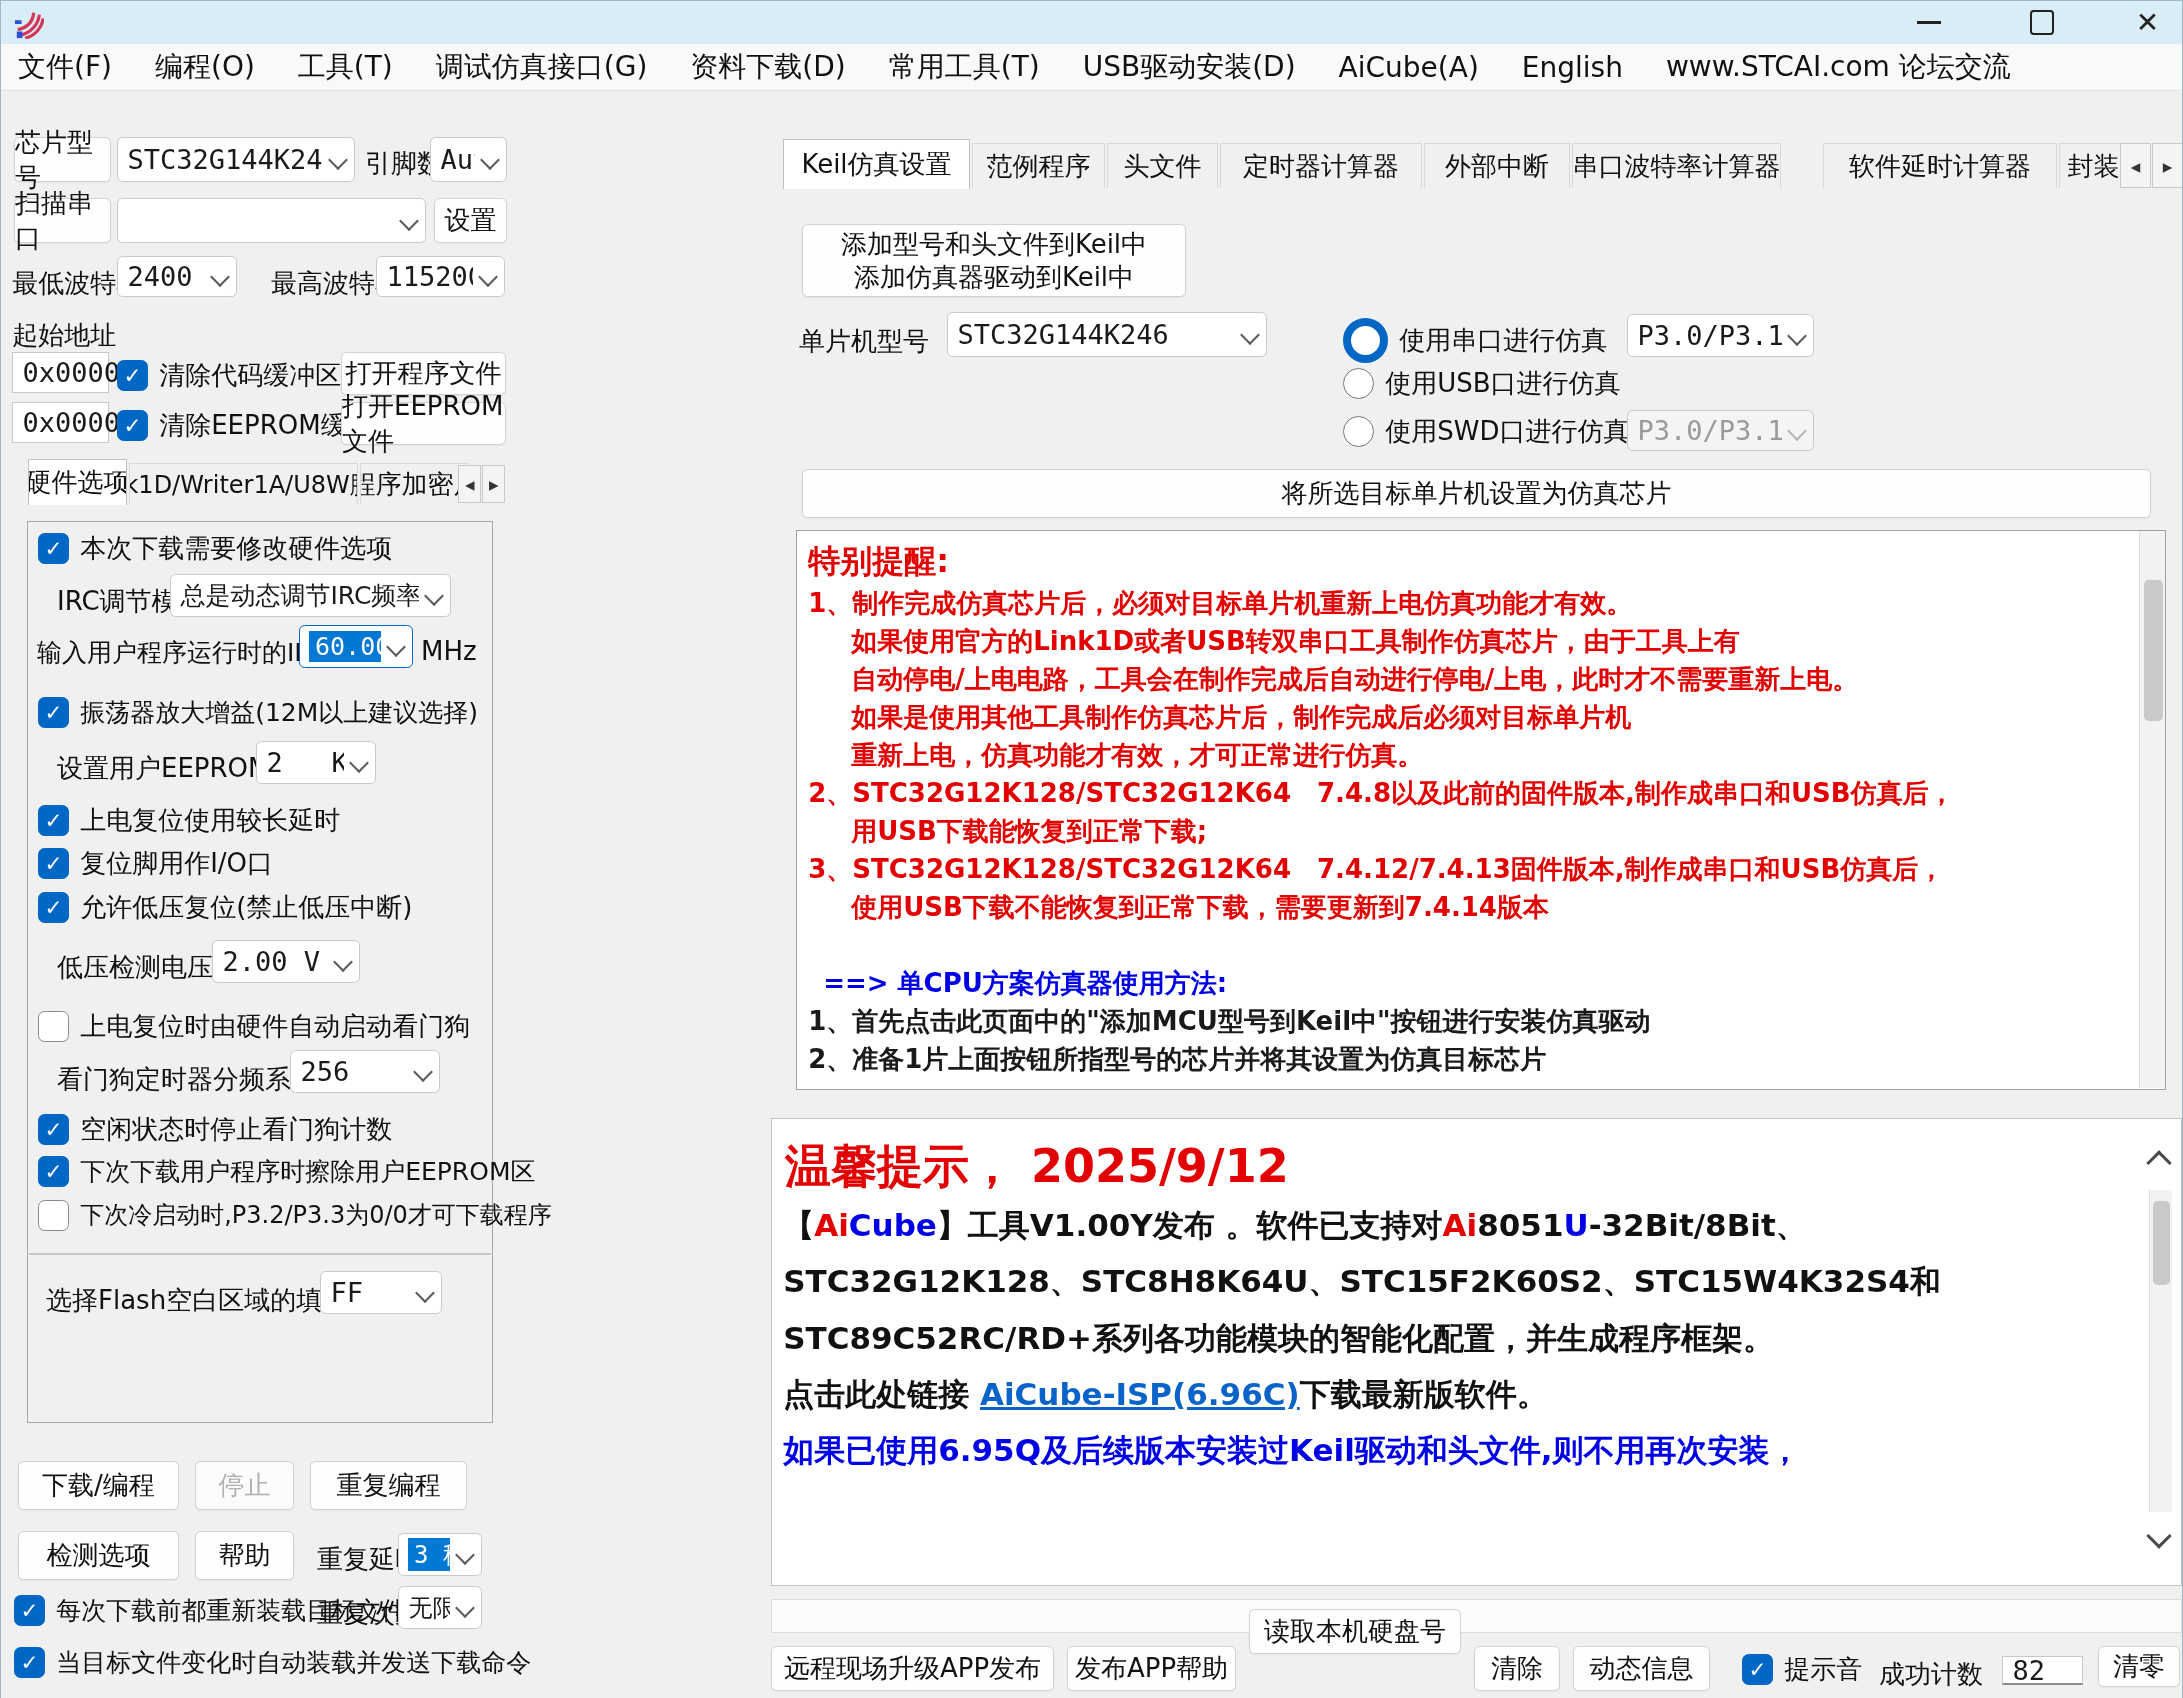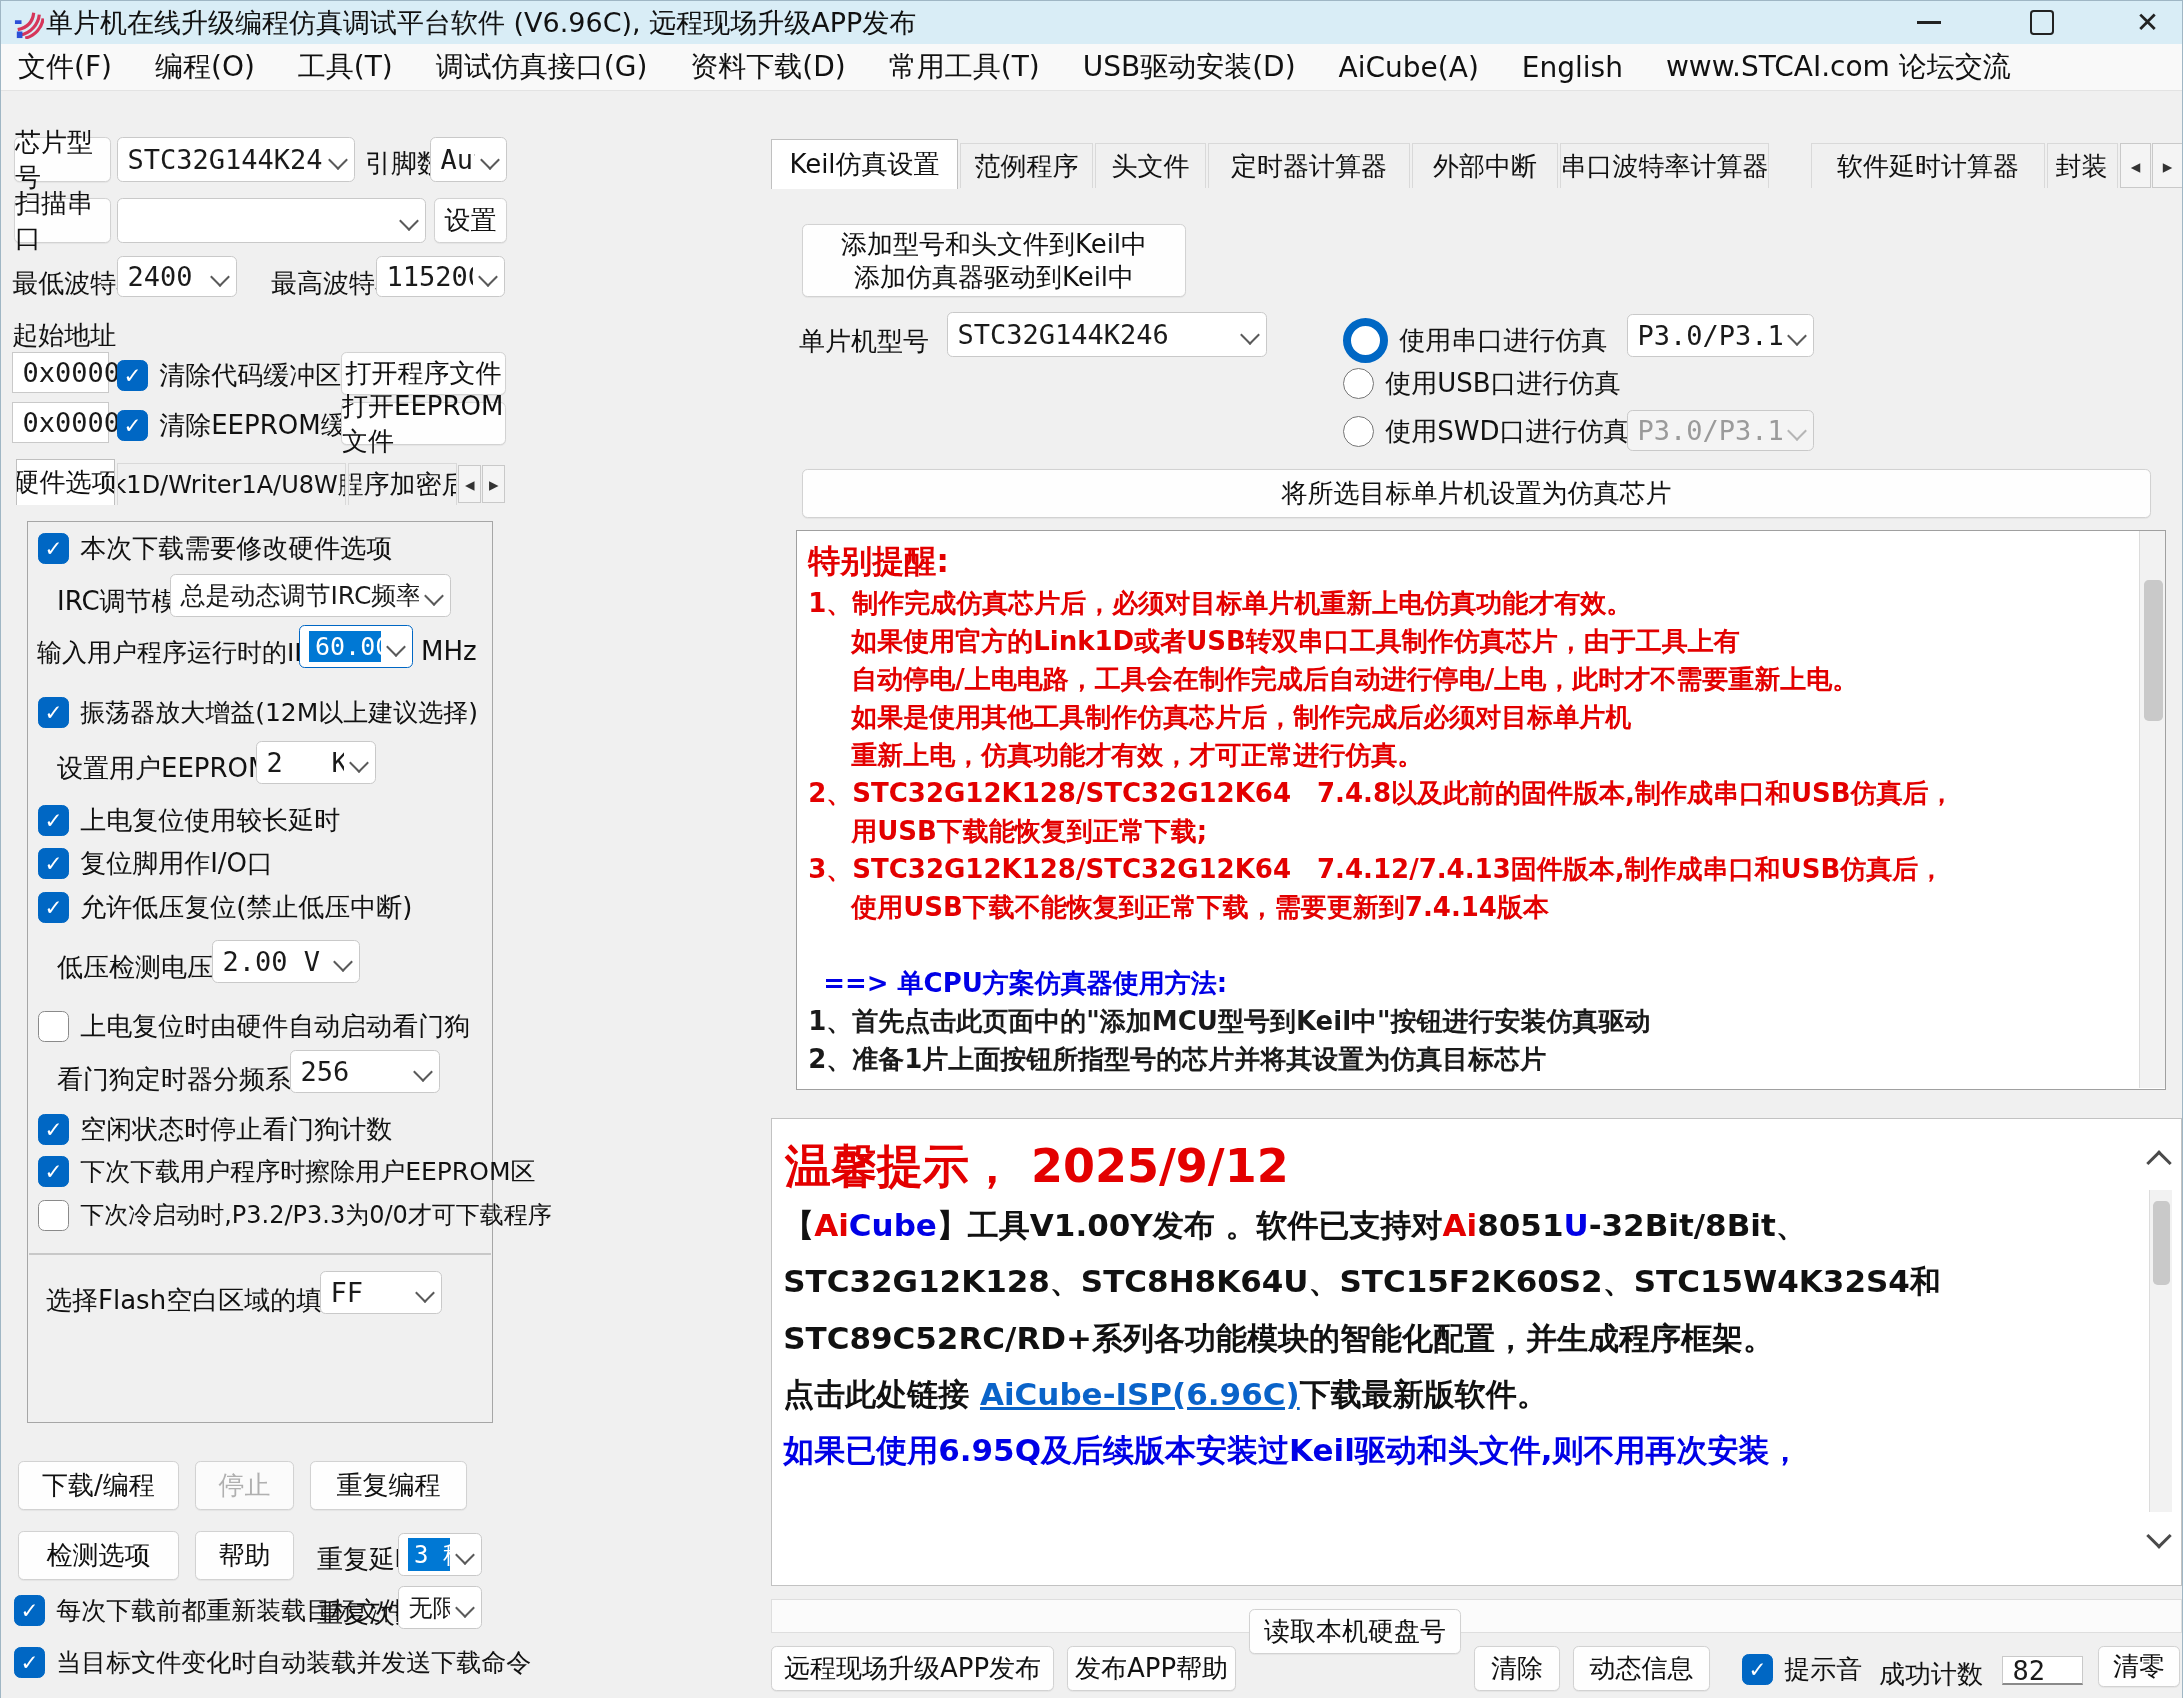--- a/index.html
+++ b/index.html
@@ -24,21 +24,21 @@
   .chev{width:12px;height:12px;border-right:2.8px solid #5a5a5a;border-bottom:2.8px solid #5a5a5a;transform:rotate(45deg);margin-left:7.5px;flex:0 0 auto;}
   .chev.dis{border-color:#b5b5b5;}
   .input{background:#fff;border:1.9px solid #c9c9c9;display:flex;align-items:center;padding:0 9.4px;font-size:27px;}
   .lbl{font-size:26px;color:#111;white-space:nowrap;}
   .row{display:flex;align-items:center;gap:11.2px;}
   .cb{width:29px;height:29px;border-radius:6.6px;border:1.9px solid #8a8a8a;background:#fff;display:flex;align-items:center;justify-content:center;flex:0 0 auto;}
   .cb.on{background:#0067c4;border-color:#0067c4;}
   .tick{color:#fff;font-size:21.5px;font-weight:bold;line-height:1;}
   .radio{width:29px;height:29px;border-radius:50%;border:1.9px solid #767676;background:#fff;flex:0 0 auto;}
   .radio.sel{border:8.4px solid #0067c4;}
-  .tab{display:flex;align-items:center;justify-content:center;font-size:26px;background:#f0f0f0;border:0.9px solid #d9d9d9;border-bottom:none;color:#111;white-space:nowrap;overflow:hidden;}
+  .tab{display:flex;align-items:center;justify-content:center;font-size:26px;background:#f0f0f0;border:0.9px solid #d9d9d9;border-bottom:none;color:#111;white-space:nowrap;overflow:hidden;margin-left:12px;}
   .tab.active{background:#fff;border:0.9px solid #c0c0c0;border-bottom:none;}
   .groupbox{border:1.9px solid #a6a6a6;background:#f0f0f0;}
   .arrowbtn{background:#f4f4f4;border:0.9px solid #c9c9c9;display:flex;align-items:center;justify-content:center;font-size:19px;color:#333;}
   .selhl{background:#0078d4;color:#fff;padding:0.9px 5.6px;}
   .noticebox{background:#fff;border:1.9px solid #a0a0a0;}
   .nline{height:38px;line-height:38px;white-space:nowrap;overflow:hidden;font-size:26px;font-weight:600;}
   .n-title{font-size:32px;font-weight:bold;color:#e30000;height:45px;line-height:45px;}
   .red{color:#e30000;}
   .blue{color:#0000e6;}
   .black{color:#1a1a1a;}
@@ -61,21 +61,20 @@
 <body>
 
 <div class="abs titlebar">
   <svg class="abs" style="left:13px;top:7.5px" width="30" height="30" viewBox="0 0 32 32">
     <path d="M4 22 C14 20 20 14 21 4" fill="none" stroke="#d6365a" stroke-width="3.4"></path>
     <path d="M6 28 C18 26 26 16 27 6" fill="none" stroke="#d6365a" stroke-width="3.4"></path>
     <path d="M12 31 C22 29 30 20 31 10" fill="none" stroke="#d6365a" stroke-width="3.4"></path>
     <rect x="3" y="24" width="6" height="7" fill="#2b4fd8"></rect>
     <rect x="1" y="12" width="7" height="4" fill="#2b4fd8"></rect>
   </svg>
-  <span class="title-text" style="margin-left:45px">单片机在线升级编程仿真调试平台软件 (V6.96C), 远程现场升级APP发布</span>
 </div>
 <div class="winbtn" style="left:1885px;width:86px">
   <div style="width:24px;height:2.8px;background:#222"></div>
 </div>
 <div class="winbtn" style="left:1998px;width:86px">
   <div style="width:20.6px;height:20.6px;border:2.3px solid #222;border-radius:3.7px"></div>
 </div>
 <div class="winbtn" style="left:2110px;width:73px;font-size:28px;color:#222">
   <span>✕</span>
 </div>

